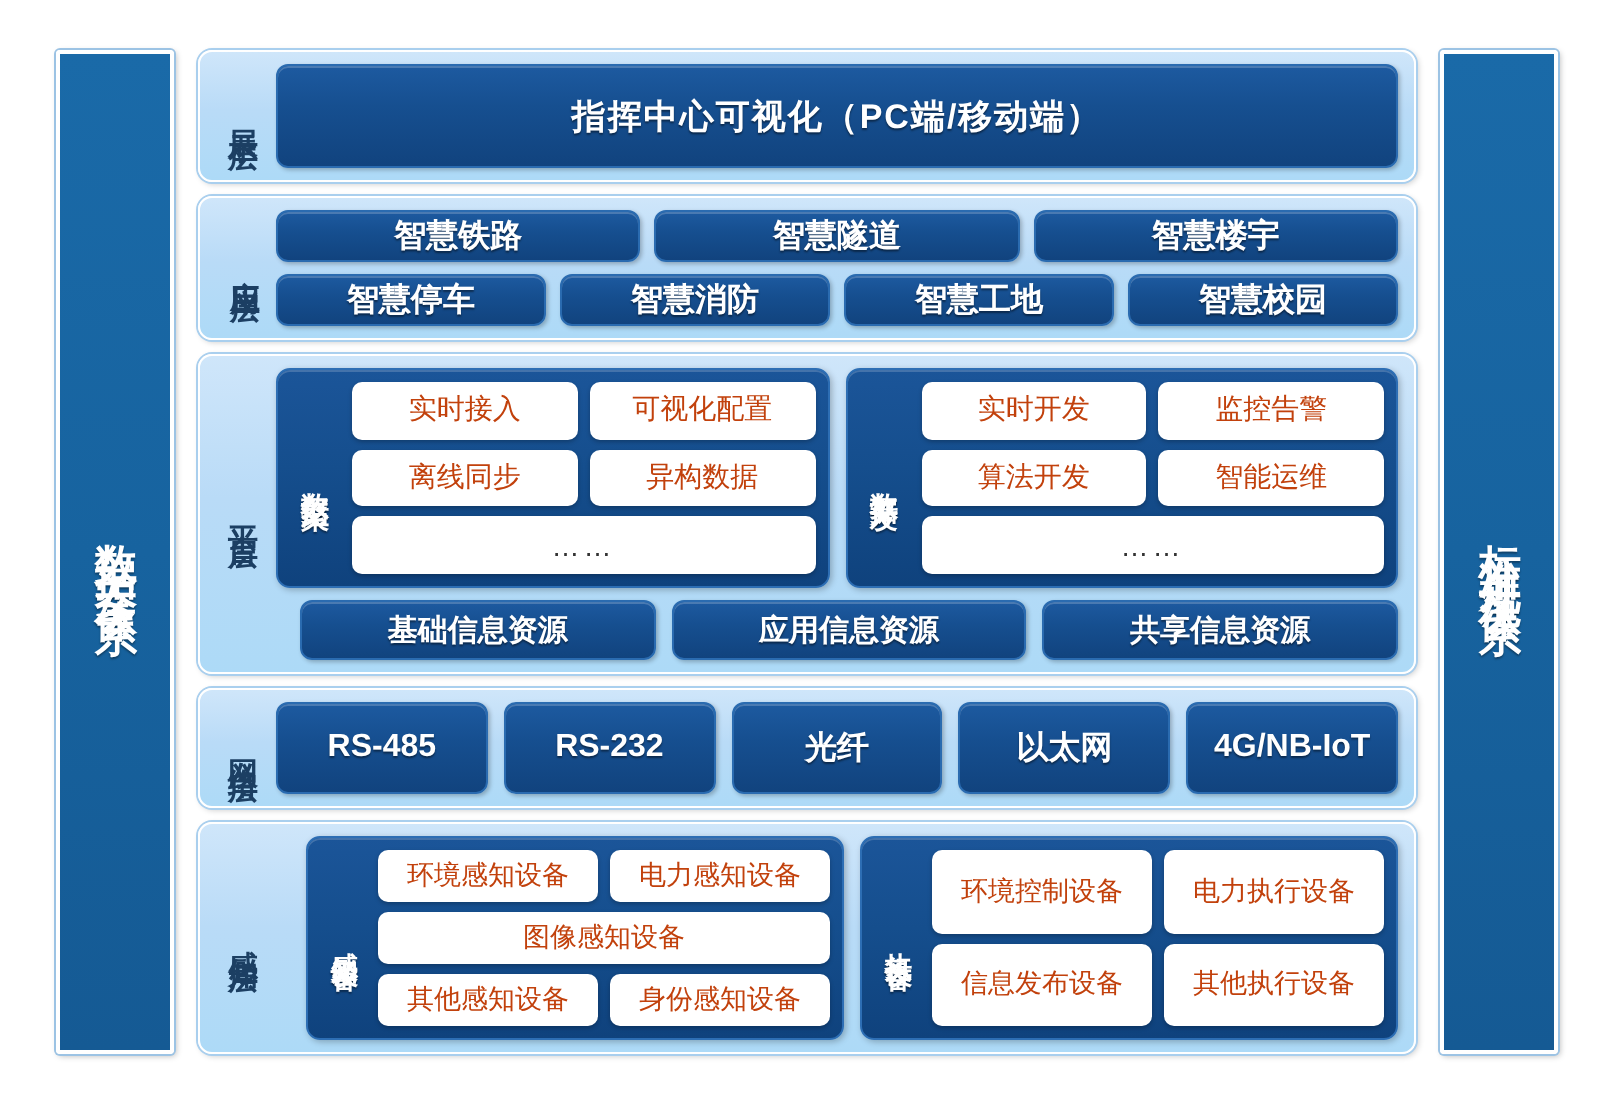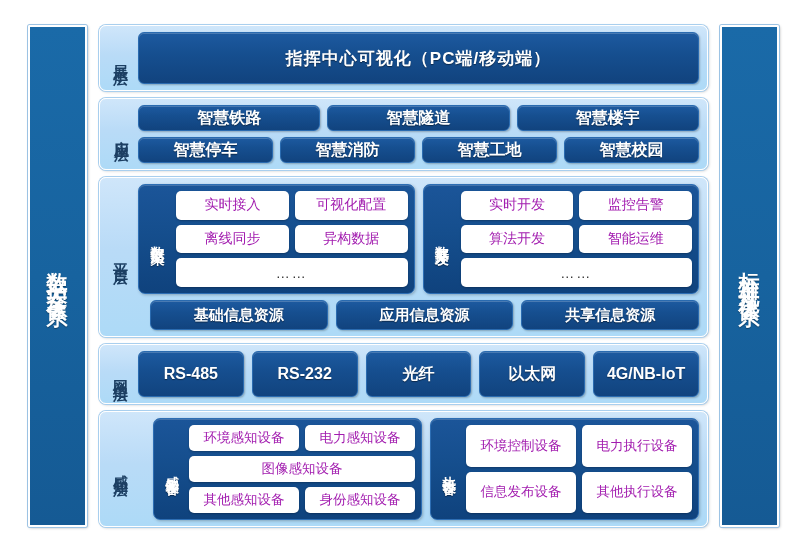--- a/index.html
+++ b/index.html
@@ -176,21 +176,21 @@
   }
   .module-grid-row {
     display: flex;
     gap: 6px;
     flex: 1;
     min-height: 0;
   }
   .wbox {
     background: #ffffff;
     border-radius: 5px;
-    color: #a21caf;
+    color: #c2410c;
     font-size: 14px;
     display: flex;
     align-items: center;
     justify-content: center;
     text-align: center;
     flex: 1;
     box-shadow: 0 1px 2px rgba(0,0,0,0.25);
     box-sizing: border-box;
     min-width: 0;
   }

